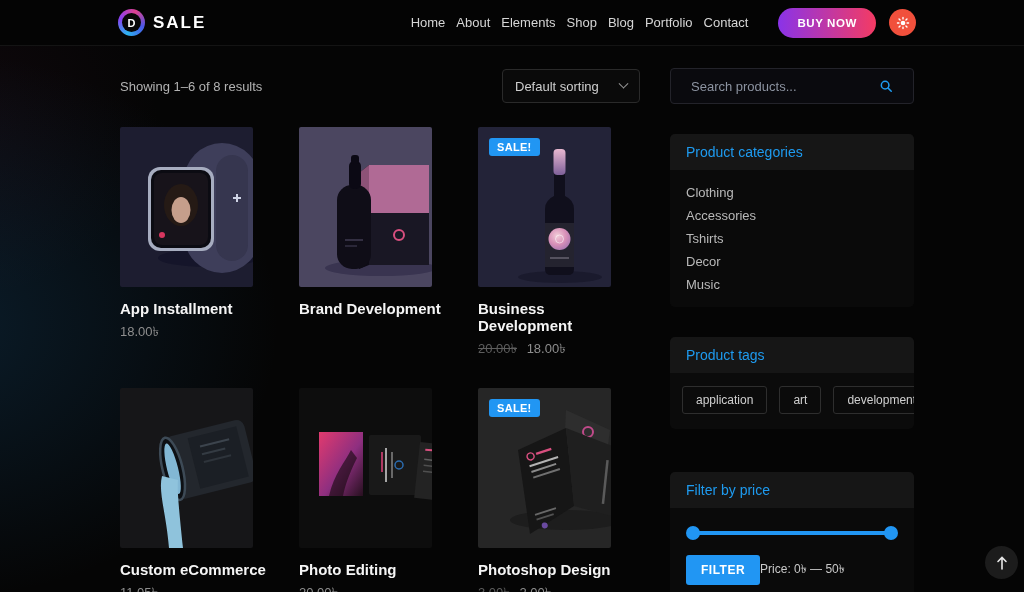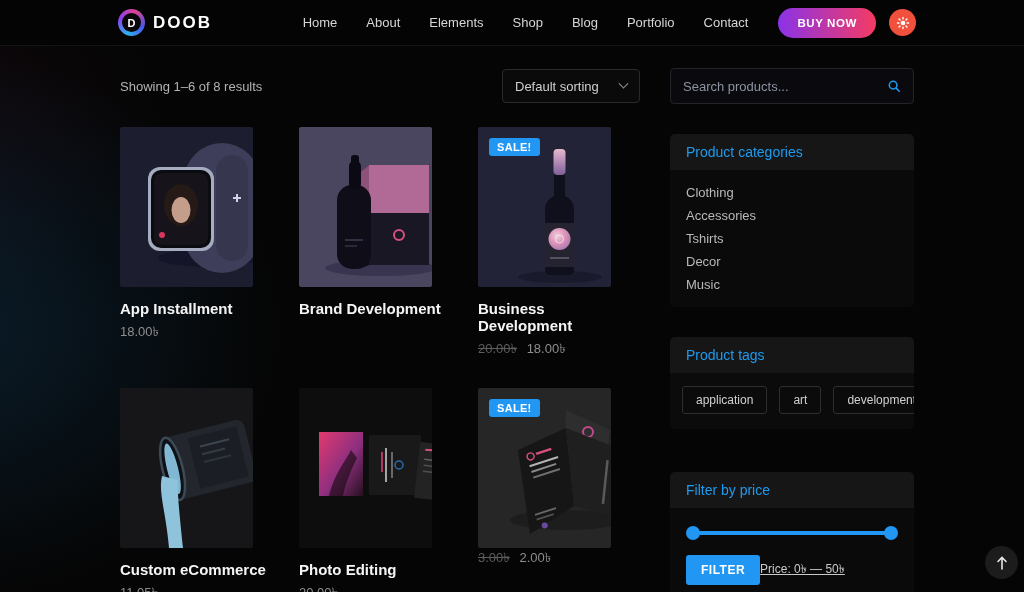--- a/index.html
+++ b/index.html
@@ -16,21 +16,21 @@
   .navbar { height:46px; display:flex; align-items:center; padding:0 108px 0 118px;
             background:#040404; border-bottom:1px solid #141414; }
   .logo { display:flex; align-items:center; gap:8px; cursor:pointer; }
   .logo-ring { width:27px; height:27px; border-radius:50%;
                background:conic-gradient(from 200deg,#2bb3f0,#8a3ff0,#e0418f,#4a57e8,#2bb3f0);
                display:flex; align-items:center; justify-content:center; }
   .logo-inner { width:19px; height:19px; border-radius:50%; background:#070707;
                 display:flex; align-items:center; justify-content:center;
                 color:#fff; font-size:11px; font-weight:700; }
   .logo-text { color:#fff; font-weight:700; font-size:17px; letter-spacing:2px; }
-  .nav-links { margin-left:auto; display:flex; list-style:none; gap:29px; }
+  .nav-links { margin-left:auto; display:flex; list-style:none; gap:11px; }
   .nav-links li { color:#d6d6d6; font-size:13px; cursor:pointer; }
   .buy-now { margin-left:30px; padding:9px 19px; border-radius:17px; border:none;
              background:linear-gradient(90deg,#8a33e8,#f43b63);
              color:#fff; font-size:11.5px; font-weight:700; letter-spacing:.6px; cursor:pointer;
              font-family:"Liberation Sans", sans-serif; }
   .sun-btn { margin-left:13px; width:27px; height:27px; border-radius:50%; border:none;
              background:#f1503c; display:flex; align-items:center; justify-content:center; cursor:pointer; }
   
   .content { display:flex; padding:22px 110px 0 120px; gap:30px; }
   .main { width:520px; }
@@ -47,21 +47,21 @@
   .grid { display:grid; grid-template-columns:repeat(3,161px); column-gap:18px; row-gap:28px; }
   .thumb { width:133px; height:160px; position:relative; overflow:hidden; border-radius:2px; cursor:pointer; }
   .thumb svg { display:block; }
   .sale-badge { position:absolute; top:11px; left:11px; background:#2196f3; color:#fff;
                 font-size:11px; font-weight:700; padding:3px 8px; border-radius:3px; letter-spacing:.3px; }
   .p-title { margin:13px 0 5px; font-size:15px; color:#f5f5f5; font-weight:700; cursor:pointer; }
   .price-row { font-size:13px; color:#8e8e8e; }
   .old-price { text-decoration:line-through; color:#5d5d5d; margin-right:6px; }
   
   .search-box { height:36px; border:1px solid #23232a; background:#0a0a0e; border-radius:4px;
-                display:flex; align-items:center; padding:0 12px; margin-bottom:30px; }
+                display:flex; align-items:center; padding:0 20px; margin-bottom:30px; }
   .search-box input { flex:1; background:transparent; border:none; outline:none; color:#cfd3da;
                       font-size:13px; font-family:"Liberation Sans", sans-serif; }
   .search-box input::placeholder { color:#8c93a0; }
   .search-btn { background:none; border:none; cursor:pointer; display:flex; }
   .widget { background:#0b0b0b; border-radius:5px; overflow:hidden; margin-bottom:30px; }
   .widget-head { background:#161616; padding:9px 16px; }
   .widget-title { color:#1e9bf0; font-size:14px; font-weight:500; }
   .widget-body { padding:10px 16px; background:#0a0a0a; }
   .cat-item { display:block; padding:3px 0; margin:2px 0; color:#b9b9b9; font-size:13px; cursor:pointer; }
   .tags-body { display:flex; gap:12px; padding:13px 12px 15px 12px; }
@@ -69,34 +69,34 @@
          padding:6px 13px; border-radius:3px; cursor:pointer; font-family:"Liberation Sans", sans-serif; }
   .widget-tags { margin-bottom:43px; }
   .slider { position:relative; height:14px; margin:8px 0 15px; cursor:pointer; }
   .slider-track { position:absolute; top:5px; left:2px; right:2px; height:4px; background:#2196f3; border-radius:2px; }
   .slider-handle { position:absolute; top:0; width:14px; height:14px; border-radius:50%; background:#2196f3; cursor:grab; }
   .slider-handle.left { left:0; } .slider-handle.right { right:0; }
   .filter-row { display:flex; justify-content:flex-start; align-items:center; padding-bottom:4px; }
   .filter-btn { background:#2196f3; border:none; color:#fff; font-size:12px; font-weight:700;
                 padding:8px 15px; border-radius:3px; letter-spacing:.5px; cursor:pointer;
                 font-family:"Liberation Sans", sans-serif; }
-  .price-label { font-size:12px; color:#c9c9c9;text-decoration:underline; }
+  .price-label { font-size:12px; color:#c9c9c9; }
   
   .scroll-top { position:fixed; right:6px; bottom:13px; width:33px; height:33px; border-radius:50%;
                 background:#1c1c1c; border:none; display:flex; align-items:center; justify-content:center; cursor:pointer; }
 </style>
 </head>
 <body>
 
 <header class="navbar">
   <div class="logo">
     <span class="logo-ring">
       <span class="logo-inner">D</span>
     </span>
-    <span class="logo-text">DOOB</span>
+    <span class="logo-text">SALE</span>
   </div>
   <ul class="nav-links">
     <li>Home</li>
     <li>About</li>
     <li>Elements</li>
     <li>Shop</li>
     <li>Blog</li>
     <li>Portfolio</li>
     <li>Contact</li>
   </ul>
@@ -276,20 +276,21 @@
             </g>
             <rect x="126" y="72" width="2.5" height="44" fill="#5a5a5a" transform="rotate(6 127 94)"></rect>
             <g transform="rotate(-18 70 128)">
               <rect x="58" y="122" width="22" height="1.8" fill="#8a8a8a" opacity="0.7"></rect>
               <rect x="58" y="127" width="18" height="1.8" fill="#7a7a7a" opacity="0.6"></rect>
               <circle cx="64" cy="136" r="3" fill="#6a4aa0"></circle>
             </g>
           </svg>
           <span class="sale-badge">SALE!</span>
         </div>
+        <h3 class="p-title">Photoshop Design</h3>
         <div class="price-row">
           <span class="old-price">3.00৳</span>
           <span>2.00৳</span>
         </div>
       </div>
 
     </div>
   </main>
 
   <aside class="sidebar">

